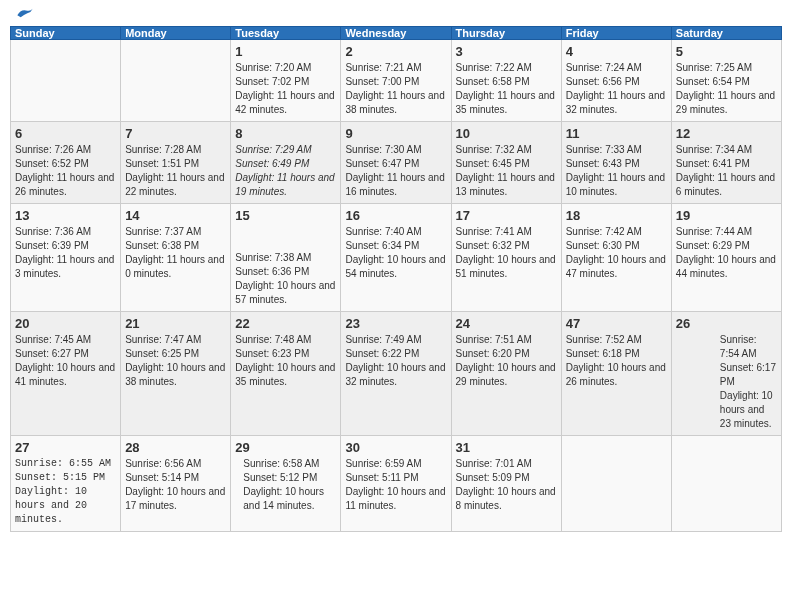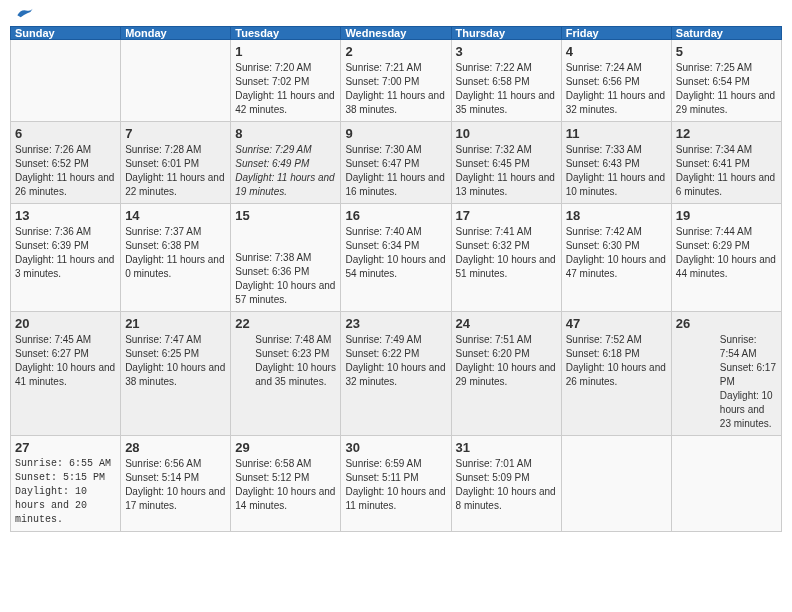--- a/index.html
+++ b/index.html
@@ -167,21 +167,21 @@
       <tr>
         <td>
           <span class="day-number">6</span>
           <div class="cell-content" style="white-space: pre-wrap;">Sunrise: 7:26 AM
 Sunset: 6:52 PM
 Daylight: 11 hours and 26 minutes.</div>
         </td>
         <td>
           <span class="day-number">7</span>
           <div class="cell-content" style="white-space: pre-wrap;">Sunrise: 7:28 AM
-Sunset: 6:01 PM
+Sunset: 1:51 PM
 Daylight: 11 hours and 22 minutes.</div>
         </td>
         <td>
           <span class="day-number">8</span>
           <div class="cell-content" style="white-space: pre-wrap; font-style: italic;">Sunrise: 7:29 AM
 Sunset: 6:49 PM
 Daylight: 11 hours and 19 minutes.</div>
         </td>
         <td>
           <span class="day-number">9</span>
@@ -260,21 +260,21 @@
 Daylight: 10 hours and 41 minutes.</div>
         </td>
         <td>
           <span class="day-number">21</span>
           <div class="cell-content" style="white-space: pre-wrap;">Sunrise: 7:47 AM
 Sunset: 6:25 PM
 Daylight: 10 hours and 38 minutes.</div>
         </td>
         <td>
           <span class="day-number">22</span>
-          <div class="cell-content" style="white-space: pre-wrap; margin-left: 20px;">Sunrise: 7:48 AM
+          <div class="cell-content" style="white-space: pre-wrap;">Sunrise: 7:48 AM
 Sunset: 6:23 PM
 Daylight: 10 hours and 35 minutes.</div>
         </td>
         <td>
           <span class="day-number">23</span>
           <div class="cell-content" style="white-space: pre-wrap;">Sunrise: 7:49 AM
 Sunset: 6:22 PM
 Daylight: 10 hours and 32 minutes.</div>
         </td>
         <td>
@@ -304,21 +304,21 @@
 Daylight: 10 hours and 20 minutes.</div>
         </td>
         <td>
           <span class="day-number">28</span>
           <div class="cell-content" style="white-space: pre-wrap;">Sunrise: 6:56 AM
 Sunset: 5:14 PM
 Daylight: 10 hours and 17 minutes.</div>
         </td>
         <td>
           <span class="day-number">29</span>
-          <div class="cell-content" style="white-space: pre-wrap;">Sunrise: 6:58 AM
+          <div class="cell-content" style="white-space: pre-wrap; margin-left: 8px;">Sunrise: 6:58 AM
 Sunset: 5:12 PM
 Daylight: 10 hours and 14 minutes.</div>
         </td>
         <td>
           <span class="day-number">30</span>
           <div class="cell-content" style="white-space: pre-wrap;">Sunrise: 6:59 AM
 Sunset: 5:11 PM
 Daylight: 10 hours and 11 minutes.</div>
         </td>
         <td>

